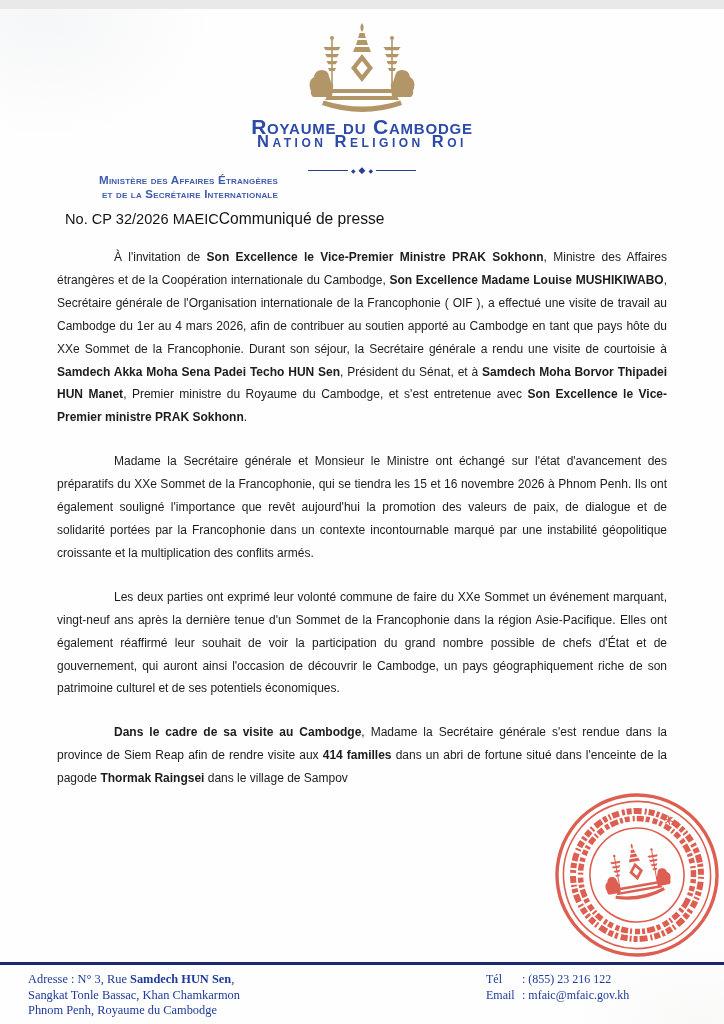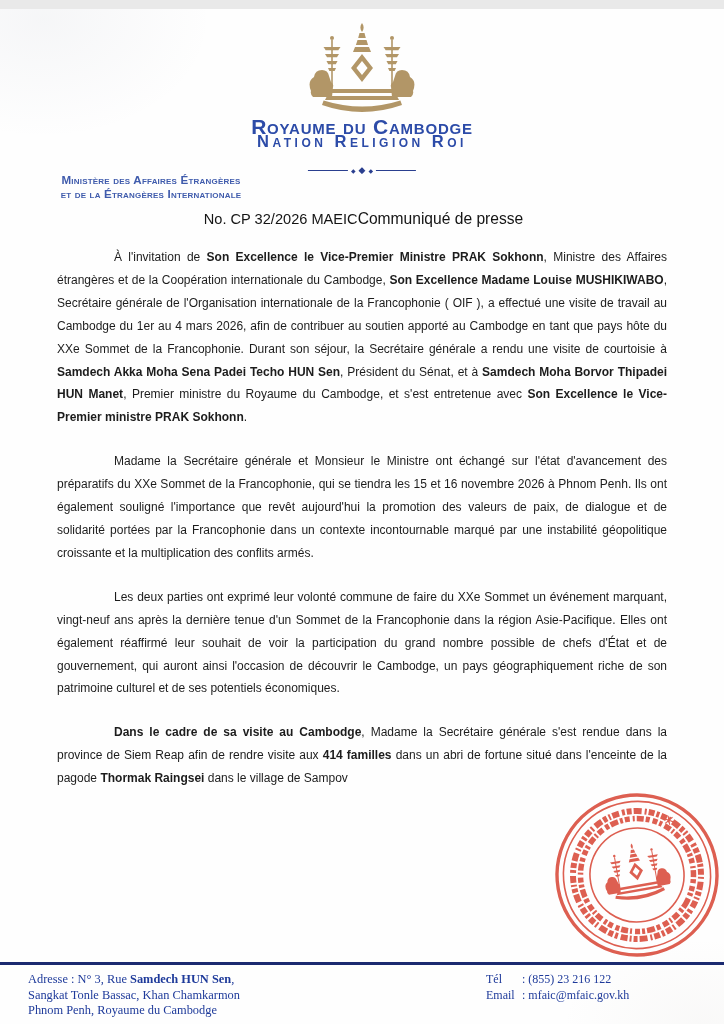--- a/index.html
+++ b/index.html
@@ -27,27 +27,27 @@
     color:var(--header-blue,#2c4ba8);
   }
   .ornament{
     position:absolute;top:157px;left:50%;transform:translateX(-50%);
     display:flex;align-items:center;gap:3px;color:#2a3f8f;
   }
   .ornament .bar{width:40px;height:1.5px;background:#2a3f8f;}
   .ornament .d-sm{font-size:6px;line-height:8px;}
   .ornament .d-lg{font-size:9px;line-height:9px;}
   .ministry{
-    position:absolute;top:164px;left:24px;width:254px;text-align:center;
+    position:absolute;top:164px;left:24px;width:254px;text-align:right;
     font-weight:bold;font-variant:small-caps;font-size:11.6px;line-height:14px;
     letter-spacing:.2px;color:var(--ministry-blue,#3f5bac);
   }
   .refrow{
     position:absolute;top:201px;left:65px;right:62px;
-    display:flex;justify-content:center;align-items:baseline;
+    display:flex;justify-content:flex-start;align-items:baseline;
   }
   .refno{font-size:14.6px;color:#141414;}
   .doctype{font-size:15.6px;color:#141414;}
   
   .doc{position:absolute;top:237px;left:57px;right:57px;}
   .title{ text-align:center;font-size:15.4px;line-height:27px;margin-bottom:22px;color:#151515;}
   .title div{white-space:nowrap;}
   .doc p{
     margin:0 0 21px 0;text-align:justify;text-indent:57px;
     font-size:12px;line-height:22.9px;color:#1c1c1c;
@@ -117,21 +117,21 @@
   <div class="ornament">
     <span class="bar"></span>
     <span class="d-sm">◆</span>
     <span class="d-lg">◆</span>
     <span class="d-sm">◆</span>
     <span class="bar"></span>
   </div>
 
   <div class="ministry">
     <div>Ministère des Affaires Étrangères</div>
-    <div>et de la Étrangères Internationale</div>
+    <div>et de la Secrétaire Internationale</div>
   </div>
 
   <div class="refrow">
     <span class="refno">No. CP 32/2026 MAEIC</span>
     <span class="doctype">Communiqué de presse</span>
   </div>
 
   <main class="doc">
     <p><span>À l'invitation de </span><span class="b">Son Excellence le Vice-Premier Ministre PRAK Sokhonn</span><span>, Ministre des Affaires étrangères et de la Coopération internationale du Cambodge, </span><span class="b">Son Excellence Madame Louise MUSHIKIWABO</span><span>, Secrétaire générale de l'Organisation internationale de la Francophonie ( OIF ), a effectué une visite de travail au Cambodge du 1er au 4 mars 2026, afin de contribuer au soutien apporté au Cambodge en tant que pays hôte du XXe Sommet de la Francophonie. Durant son séjour, la Secrétaire générale a rendu une visite de courtoisie à </span><span class="b">Samdech Akka Moha Sena Padei Techo HUN Sen</span><span>, Président du Sénat, et à </span><span class="b">Samdech Moha Borvor Thipadei HUN Manet</span><span>, Premier ministre du Royaume du Cambodge, et s'est entretenue avec </span><span class="b">Son Excellence le Vice-Premier ministre PRAK Sokhonn</span><span>.</span></p>
     <p><span>Madame la Secrétaire générale et Monsieur le Ministre ont échangé sur l'état d'avancement des préparatifs du XXe Sommet de la Francophonie, qui se tiendra les 15 et 16 novembre 2026 à Phnom Penh. Ils ont également souligné l'importance que revêt aujourd'hui la promotion des valeurs de paix, de dialogue et de solidarité portées par la Francophonie dans un contexte incontournable marqué par une instabilité géopolitique croissante et la multiplication des conflits armés.</span></p>

